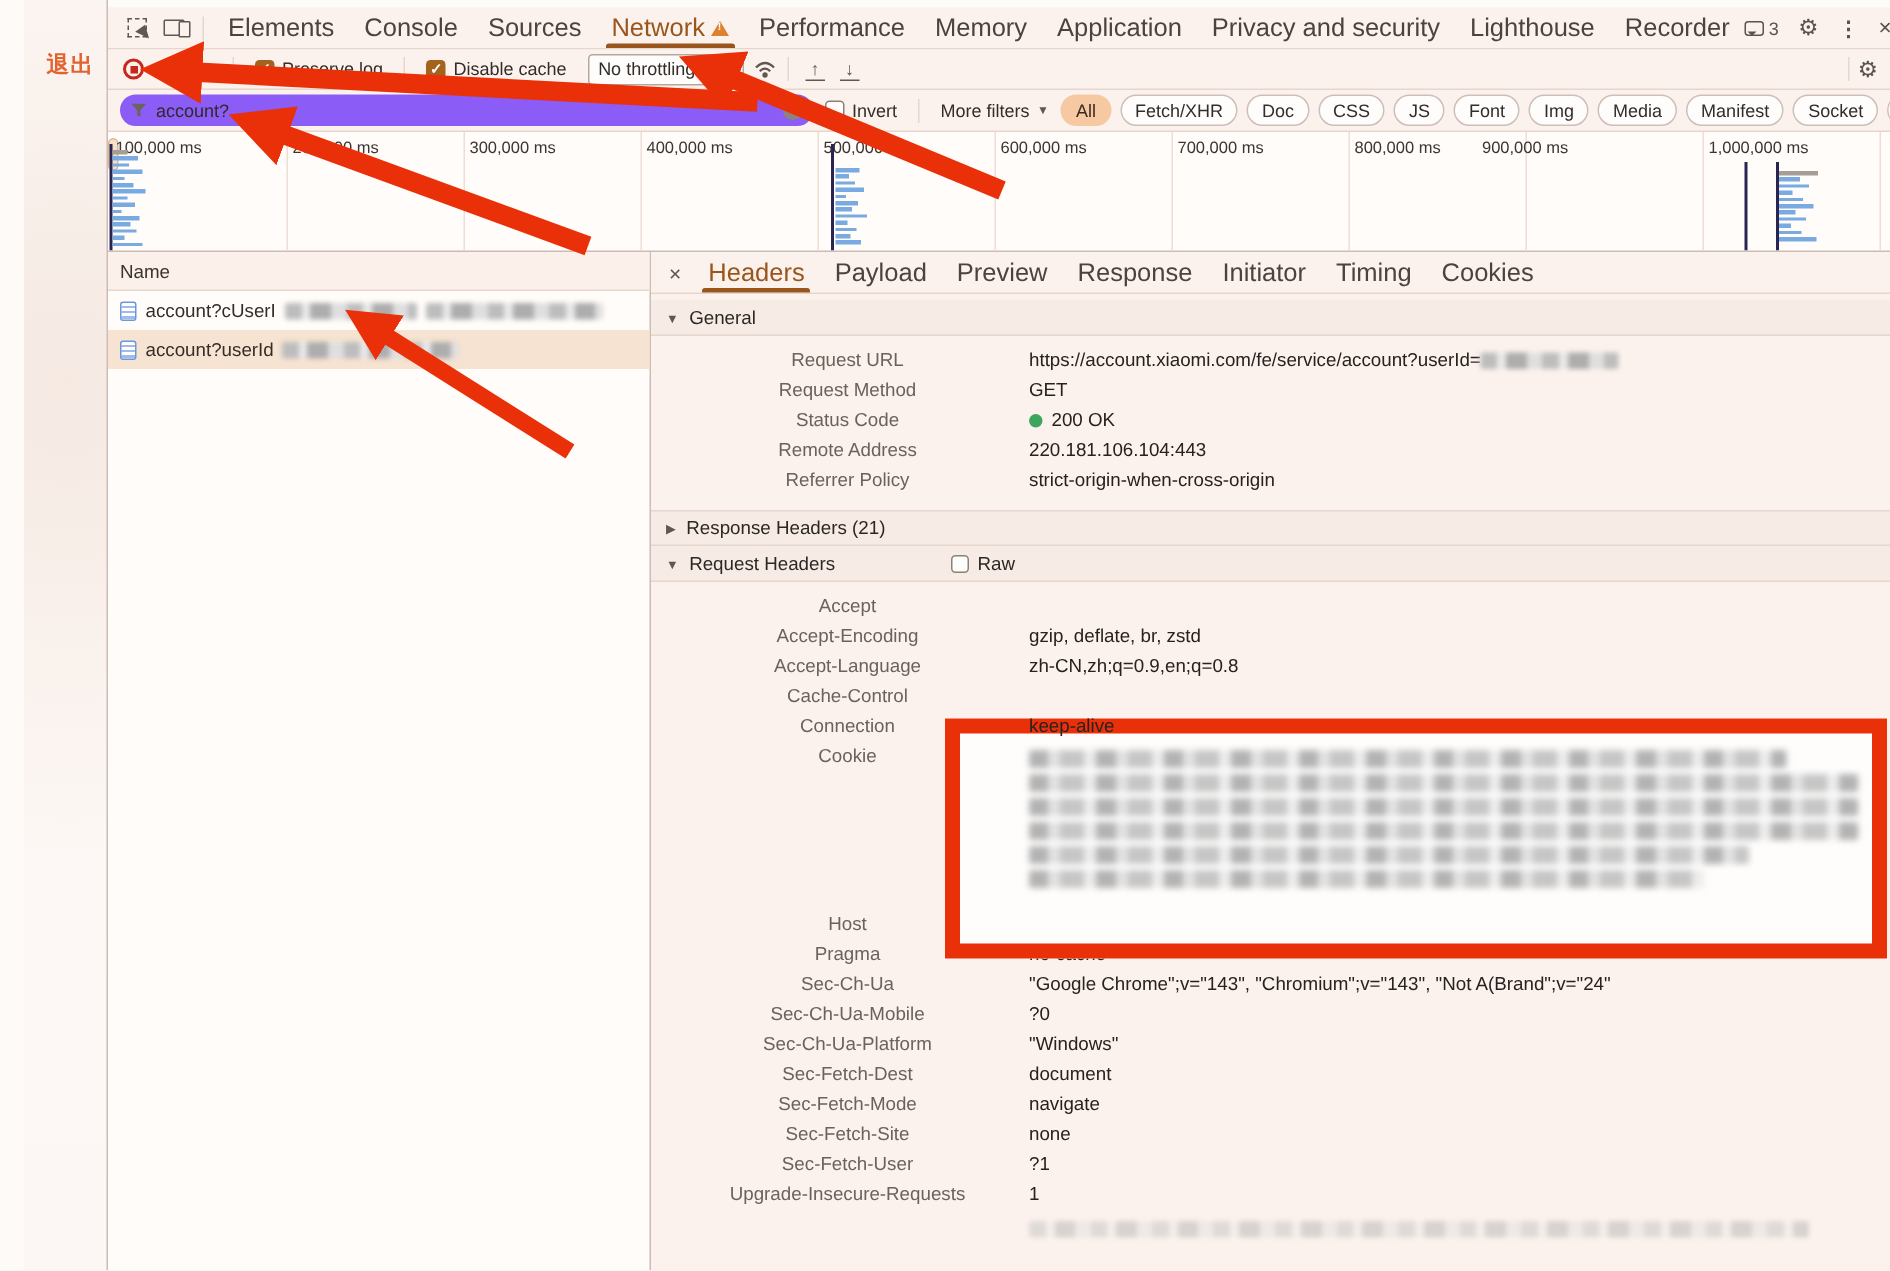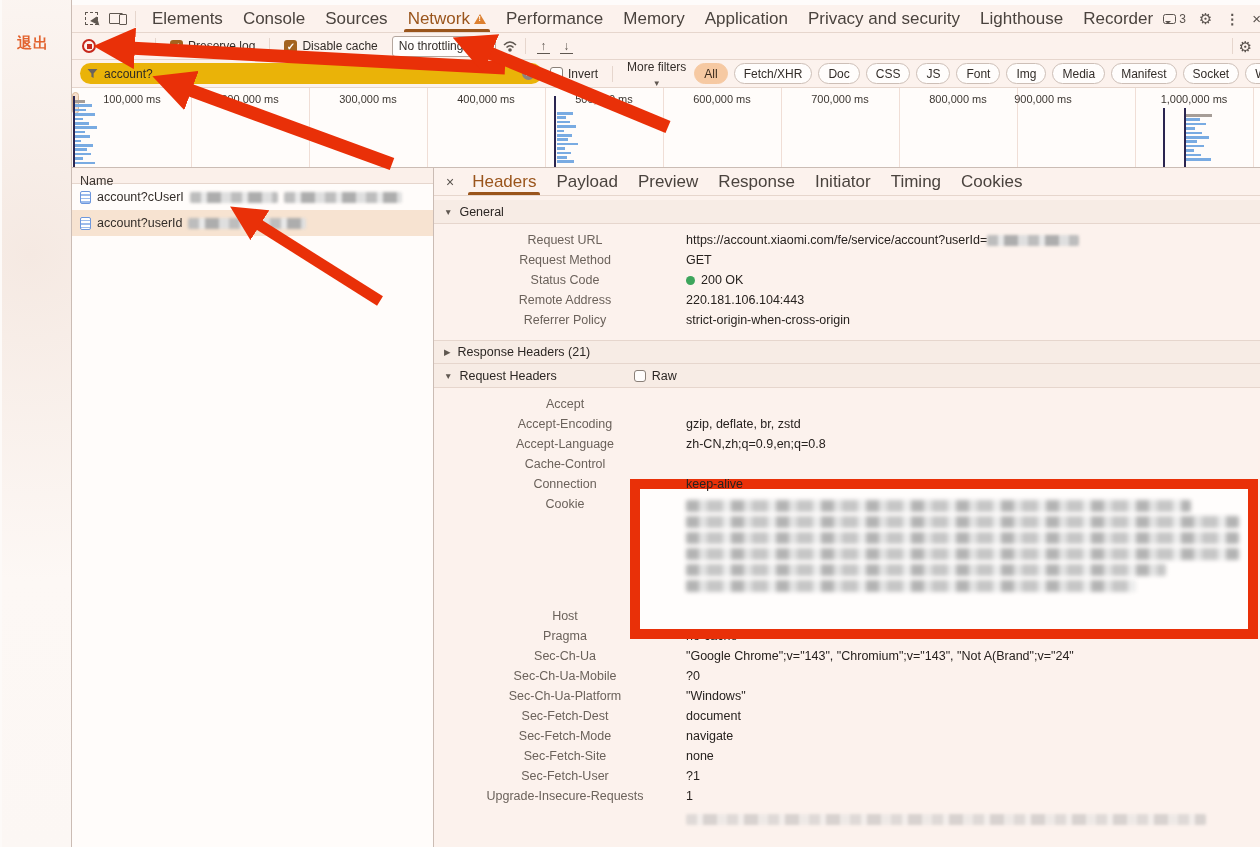--- a/index.html
+++ b/index.html
@@ -9,21 +9,21 @@
     --chip-sel:#f6c9a2; --check:#a3631f; --record-red:#c6281c;
     --annotation:#e93008; --bar-blue:#79abe2; --navy:#2a2550; --green:#3da55c;
     --warn:#dd8030;
   }
   *{box-sizing:border-box;margin:0;padding:0;}
   html,body{width:1260px;height:847px;overflow:hidden;}
   body{font-family:"Liberation Sans",sans-serif;background:#fdfaf8;position:relative;color:var(--text);}
   .stage{position:absolute;inset:0;width:1260px;height:847px;overflow:hidden;}
 
   
-  .page-left{position:absolute;left:2px;top:0;width:71px;height:847px;
+  .page-left{position:absolute;left:16px;top:0;width:71px;height:847px;
     background:radial-gradient(circle at 40% 30%,#f5e9e2 0%,#fdf8f5 55%,#fcf7f4 100%);}
   .logout{position:absolute;left:15px;top:34px;font-size:15px;font-weight:bold;color:#e2632f;letter-spacing:1px;cursor:pointer;}
 
   
   .devtools{position:absolute;left:71px;top:0;width:1189px;height:847px;background:var(--bg);
     border-left:1px solid var(--border-strong);}
   .win-top{height:5px;background:#fefcfb;}
 
   .vdiv{width:1px;height:16px;background:var(--border);margin:0 6px;flex:none;}
   .icon{flex:none;display:inline-block;}
@@ -67,44 +67,44 @@
   .cb.on{background:var(--check);color:#fff;font-size:10px;font-weight:bold;}
   .cb.off{background:#fffdfc;border:1px solid #8a8078;}
   .select{width:104px;height:21px;border:1px solid #b5a79e;border-radius:3px;background:#fffdfc;
     display:flex;align-items:center;padding:0 6px;gap:4px;margin:0 6px;cursor:pointer;white-space:nowrap;}
   .select .car{margin-left:auto;font-size:8px;color:#5f5750;}
   .spacer{flex:1;}
 
   
   .filter-bar{height:28px;display:flex;align-items:center;border-bottom:1px solid var(--border);
     background:var(--bg);padding-left:8px;font-size:12px;overflow:hidden;}
-  .pill{width:462px;height:21px;background:#eab308;border-radius:11px;display:flex;align-items:center;
+  .pill{width:462px;height:21px;background:#8b5cf6;border-radius:11px;display:flex;align-items:center;
     padding:0 7px;gap:6px;flex:none;cursor:text;}
   .pill .ftxt{color:#2f2a26;}
   .clear-x{margin-left:auto;width:13px;height:13px;border-radius:50%;background:#8d847e;color:#fff;
     font-size:10px;line-height:13px;text-align:center;cursor:pointer;flex:none;}
-  .more{display:flex;align-items:center;gap:5px;margin:0 8px;cursor:pointer;white-space:nowrap;flex-direction:column;}
+  .more{display:flex;align-items:center;gap:5px;margin:0 8px;cursor:pointer;white-space:nowrap;}
   .more .car{font-size:8px;color:#5f5750;}
   .chips{display:flex;align-items:center;gap:6px;flex:none;}
   .chip{padding:2.5px 9px;border-radius:11px;border:1px solid #cdbfb7;background:#fffdfc;cursor:pointer;white-space:nowrap;}
   .chip.sel{background:var(--chip-sel);border-color:var(--chip-sel);color:#3a2a1c;}
 
   
   .overview{height:80px;background:#fffcfa;border-bottom:1px solid var(--border-strong);position:relative;overflow:hidden;}
   .gridline{position:absolute;top:0;bottom:0;width:1px;background:#f0ded6;}
-  .tlabel{position:absolute;top:5px;width:110px;text-align:center;font-size:11px;color:#3c3631;}
+  .tlabel{position:absolute;top:5px;width:110px;text-align:left;font-size:11px;color:#3c3631;}
   .ov-handle{position:absolute;left:0;top:4px;width:7px;height:22px;background:#f6dfcd;border:1px solid #d9b897;border-radius:4px;cursor:ew-resize;}
   .navline{position:absolute;width:2px;background:var(--navy);}
   .bar{position:absolute;height:2.5px;background:var(--bar-blue);}
   .bar.gray{background:#a69d97;}
 
   
   .main{position:absolute;top:168px;left:0;right:0;bottom:0;display:flex;}
   .requests-pane{width:362px;flex:none;background:#fffcfa;border-right:1px solid var(--border-strong);}
-  .name-header{height:16px;line-height:26px;padding-left:8px;font-size:12.5px;color:#3a3430;
+  .name-header{height:26px;line-height:26px;padding-left:8px;font-size:12.5px;color:#3a3430;
     border-bottom:1px solid var(--border);background:var(--bg2);}
   .req-row{height:26px;display:flex;align-items:center;padding-left:8px;gap:6px;font-size:12.5px;cursor:pointer;white-space:nowrap;overflow:hidden;}
   .req-row.sel{background:#f7e3d1;}
   .doc-ic{width:11px;height:13px;border:1.5px solid #6d97dd;border-radius:2px;flex:none;
     background:repeating-linear-gradient(#fff 0 2px,#9dbcec 2px 3.5px);}
   .blur-chip{display:inline-block;height:11px;border-radius:2px;vertical-align:middle;
     background:repeating-linear-gradient(90deg,#bdbdbd 0 11px,#e9e9e9 11px 17px,#adadad 17px 31px,#dfdfdf 31px 41px);
     filter:blur(1.6px);}
 
   

